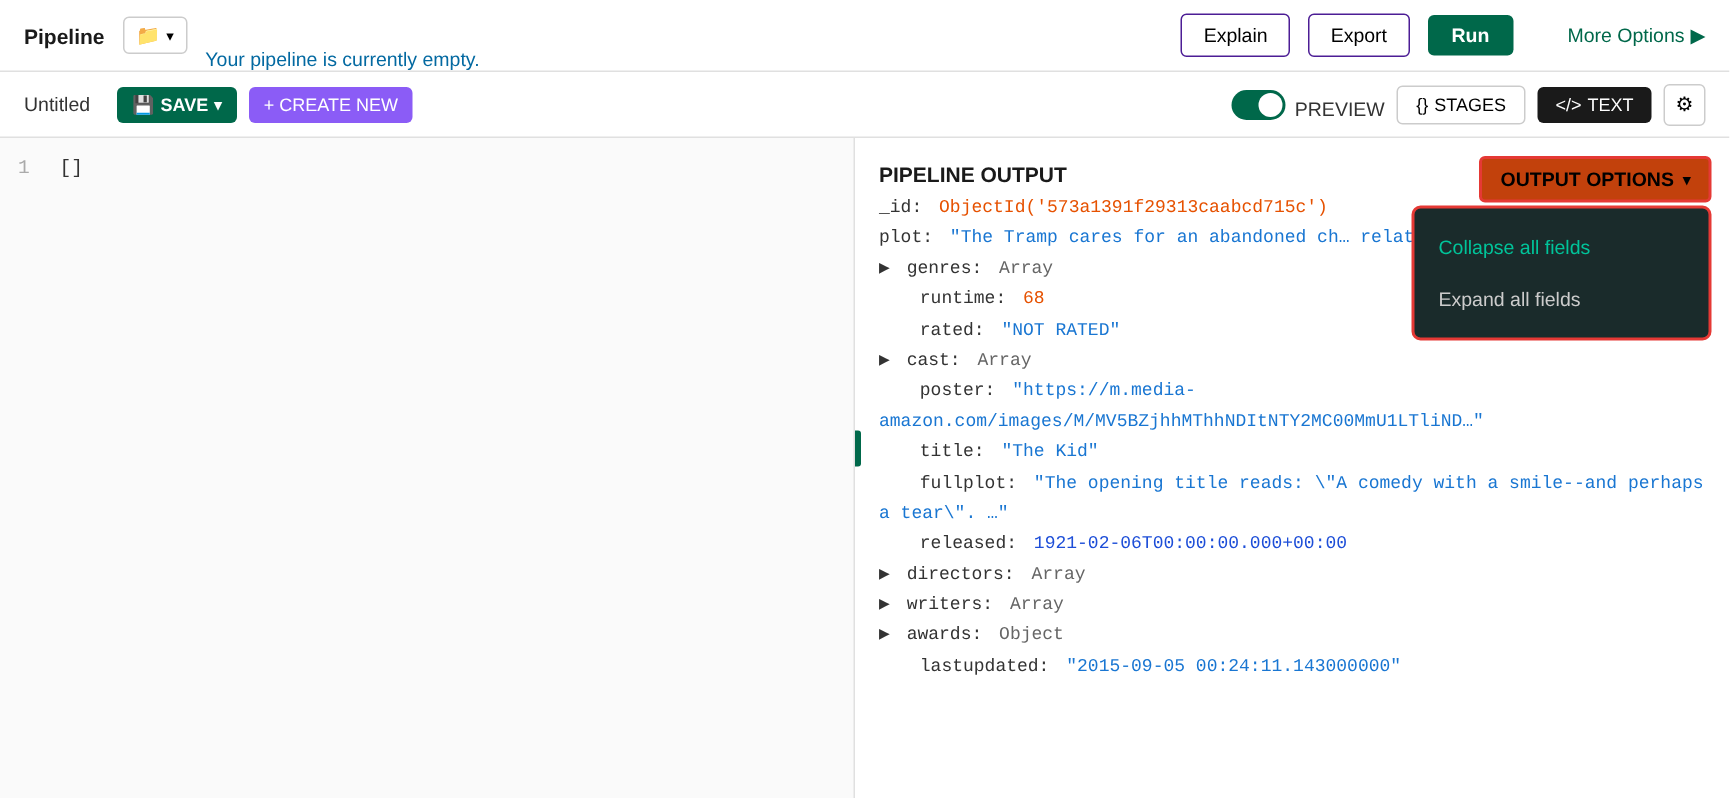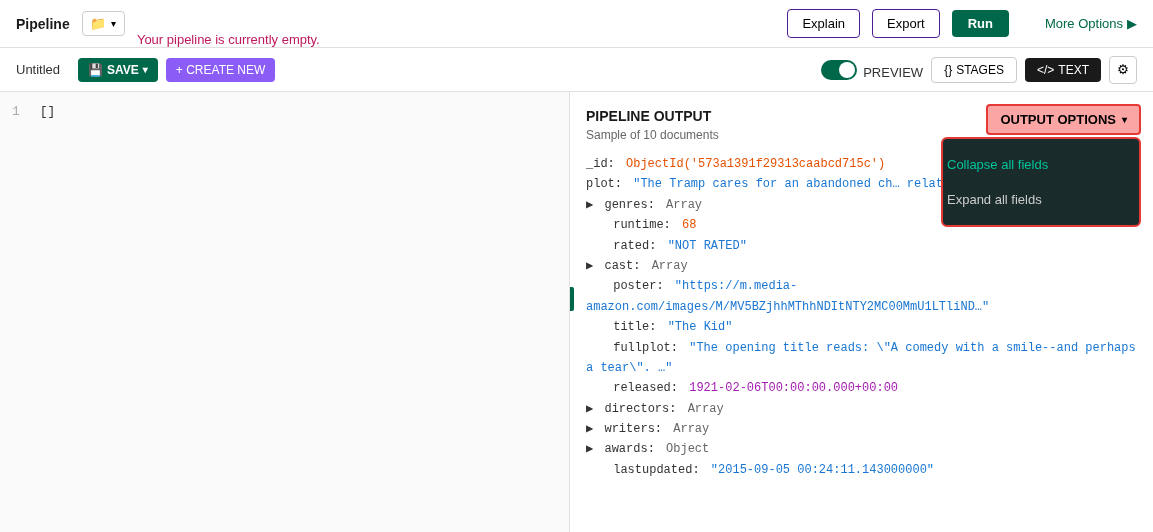--- a/index.html
+++ b/index.html
@@ -8,21 +8,21 @@
     
     .top-toolbar {
       display: flex; align-items: center; padding: 0 16px; height: 48px;
       border-bottom: 1px solid #e0e0e0; background: #fff; gap: 12px;
     }
     .pipeline-label { font-weight: 600; font-size: 14px; color: #1a1a1a; }
     .folder-btn {
       display: flex; align-items: center; gap: 4px; padding: 4px 8px;
       border: 1px solid #ccc; border-radius: 4px; background: #fff; cursor: pointer; font-size: 13px;
     }
-    .pipeline-status { color: #be185d; font-size: 13px; flex: 1; margin-top: 32px; }
+    .pipeline-status { color: #0369a1; font-size: 13px; flex: 1; margin-top: 32px; }
     .btn-explain, .btn-export {
       padding: 6px 14px; border: 1px solid #4c1d95; border-radius: 4px;
       background: #fff; cursor: pointer; font-size: 13px; font-weight: 500;
     }
     .btn-run {
       padding: 6px 16px; border: none; border-radius: 4px;
       background: #00684a; color: #fff; cursor: pointer; font-size: 13px; font-weight: 600;
     }
     .btn-more-options {
       background: none; border: none; cursor: pointer; font-size: 13px; color: #00684a; font-weight: 500;
@@ -91,38 +91,38 @@
     .output-title { font-weight: 700; font-size: 14px; color: #1a1a1a; margin-bottom: 4px; }
     .output-subtitle { font-size: 12px; color: #666; margin-bottom: 12px; }
 
     
     .doc-content { font-family: 'Courier New', monospace; font-size: 12px; line-height: 1.7; }
     .field-key { color: #333; font-weight: 500; }
     .field-value-string { color: #1976d2; }
     .field-value-num { color: #e65100; }
     .field-value-type { color: #666; }
     .field-value-obj-id { color: #e65100; }
-    .field-value-date { color: #a21caf; margin-top: 20px; }
+    .field-value-date { color: #1d4ed8; margin-top: 20px; }
     .arrow { color: #333; cursor: pointer; margin-right: 4px; }
     .indent { padding-left: 20px; }
 
     
     .output-options-area { position: absolute; top: 12px; right: 12px; }
     .btn-output-options {
       padding: 6px 12px; border: 2px solid #e53935; border-radius: 4px;
-      background: #fca5a5; cursor: pointer; font-size: 13px; font-weight: 600;
+      background: #c2410c; cursor: pointer; font-size: 13px; font-weight: 600;
       display: flex; align-items: center; gap: 6px;
     }
     .dropdown-menu {
       position: absolute; right: 0; top: 100%; margin-top: 2px;
       background: #1a2b2b; border-radius: 6px; width: 200px;
       padding: 8px 0; z-index: 100; border: 2px solid #e53935;
     }
     .dropdown-item {
-      padding: 10px 4px; cursor: pointer; font-size: 13px; font-weight: 500;
+      padding: 10px 16px; cursor: pointer; font-size: 13px; font-weight: 500;
     }
     .dropdown-item.active { color: #00c49a; }
     .dropdown-item.inactive { color: #ccc; }
 
     .chevron-down { font-size: 10px; }
     .green-bar {
       position: absolute; left: 0; top: 195px; width: 4px; height: 24px;
       background: #00684a; border-radius: 0 2px 2px 0;
     }
   </style>
@@ -175,21 +175,20 @@
 
   <div class="editor-panel">
     <div>
       <span class="line-number">1</span>
       <span>[]</span>
     </div>
   </div>
 
   <div class="output-panel">
     <div class="output-title">PIPELINE OUTPUT</div>
-    <div class="output-subtitle">Sample of 10 documents</div>
 
     <div class="green-bar"></div>
 
     <div class="doc-content">
       <div>
         <span class="field-key">_id:</span>
         <span style="margin-left:4px;" class="field-value-obj-id">ObjectId('573a1391f29313caabcd715c')</span>
       </div>
       <div>
         <span class="field-key">plot:</span>

